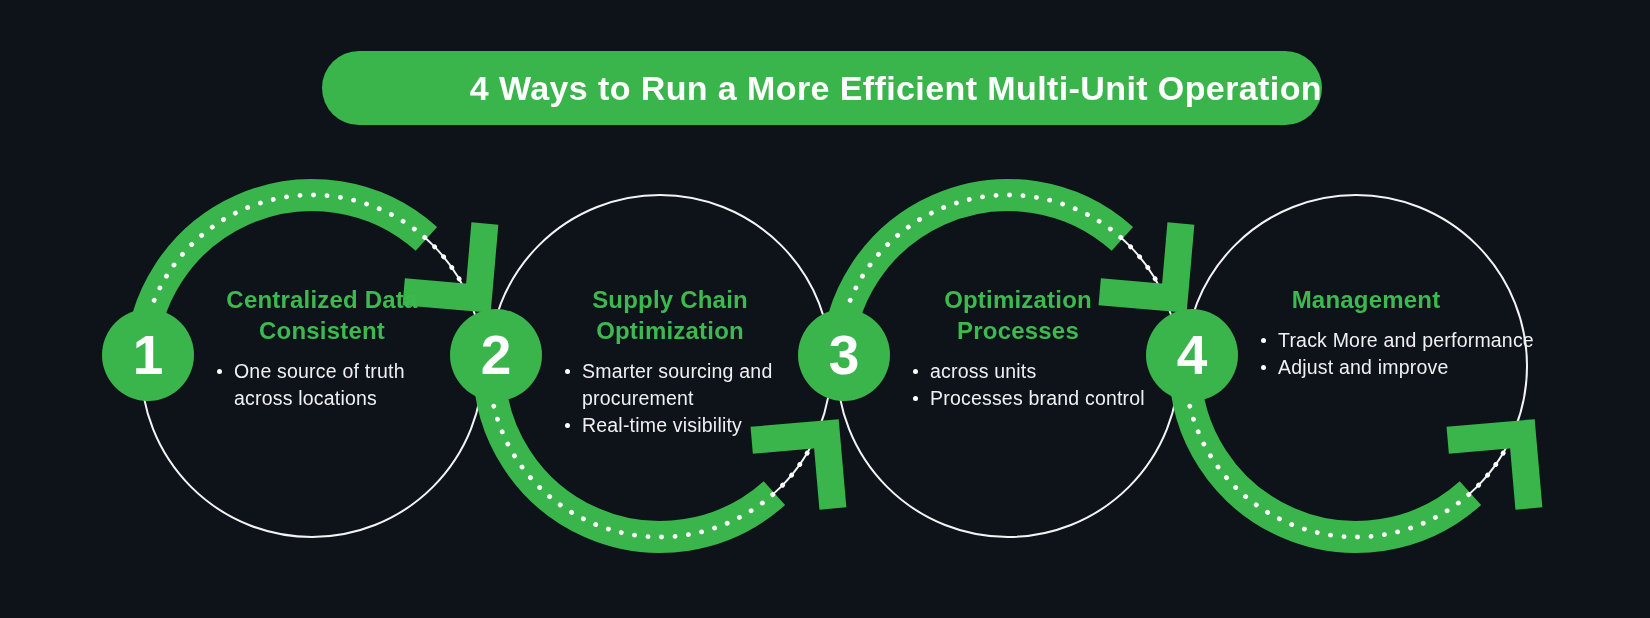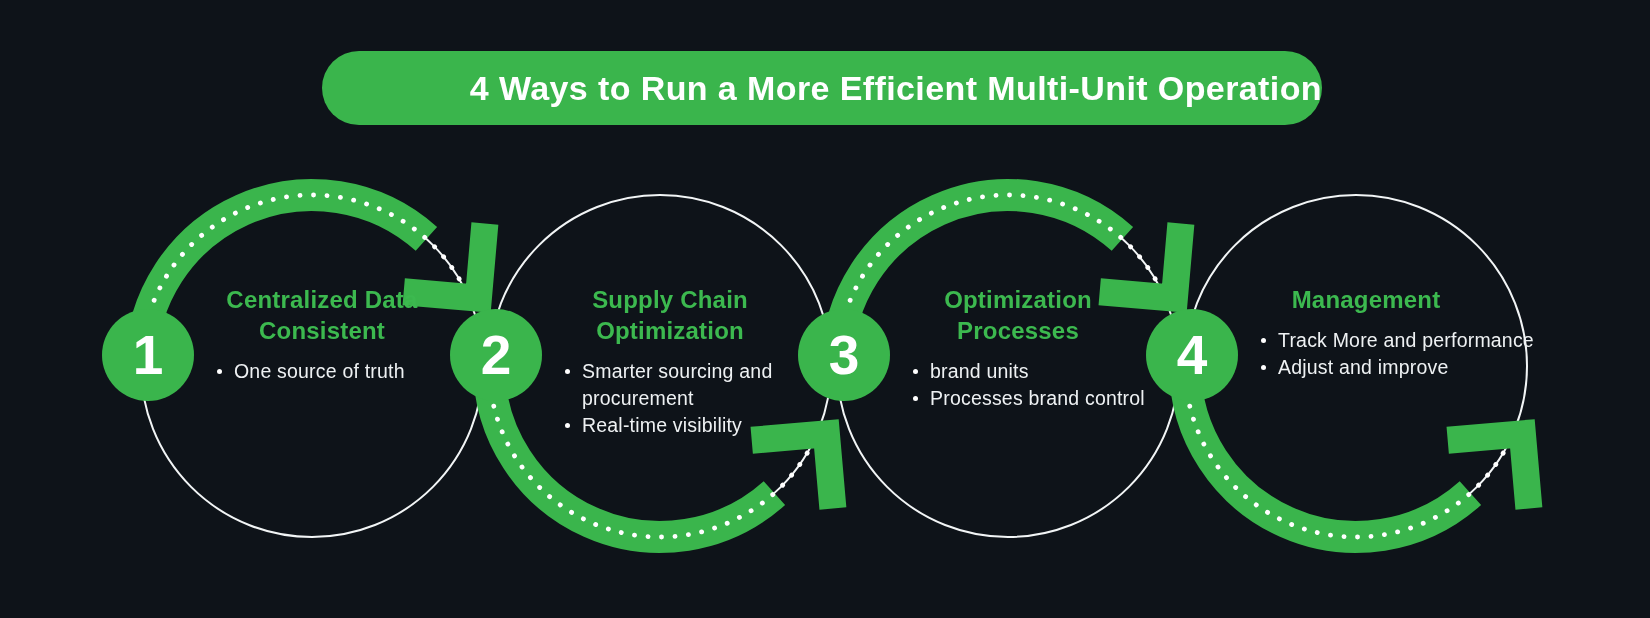--- a/index.html
+++ b/index.html
@@ -146,20 +146,21 @@
   </svg>
 
   <div class="step-text" style="left:182px">
     <div class="heading">
       <div>Centralized Data</div>
       <div>Consistent</div>
     </div>
     <ul class="bullets">
       <li class="bullet">
         <div class="line">One source of truth</div>
+        <div class="line">across locations</div>
       </li>
     </ul>
   </div>
 
   <div class="step-text" style="left:530px">
     <div class="heading">
       <div>Supply Chain</div>
       <div>Optimization</div>
     </div>
     <ul class="bullets">
@@ -173,21 +174,21 @@
     </ul>
   </div>
 
   <div class="step-text" style="left:878px">
     <div class="heading">
       <div>Optimization</div>
       <div>Processes</div>
     </div>
     <ul class="bullets">
       <li class="bullet">
-        <div class="line">brand units</div>
+        <div class="line">across units</div>
       </li>
       <li class="bullet">
         <div class="line">Processes brand control</div>
       </li>
     </ul>
   </div>
 
   <div class="step-text" style="left:1226px">
     <div class="heading">
       <div>Management</div>

